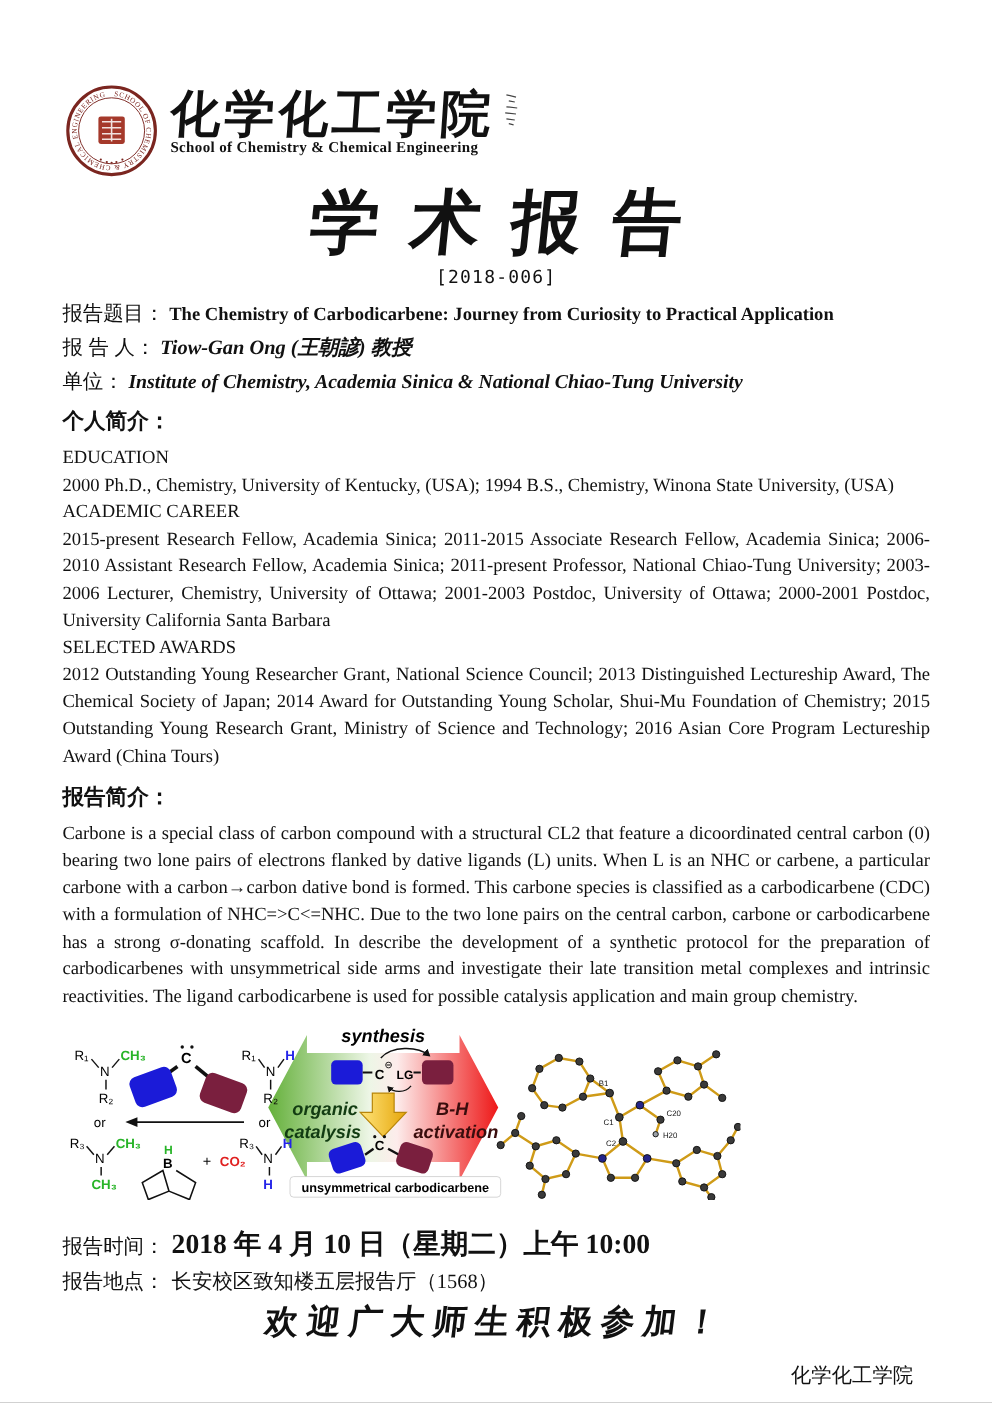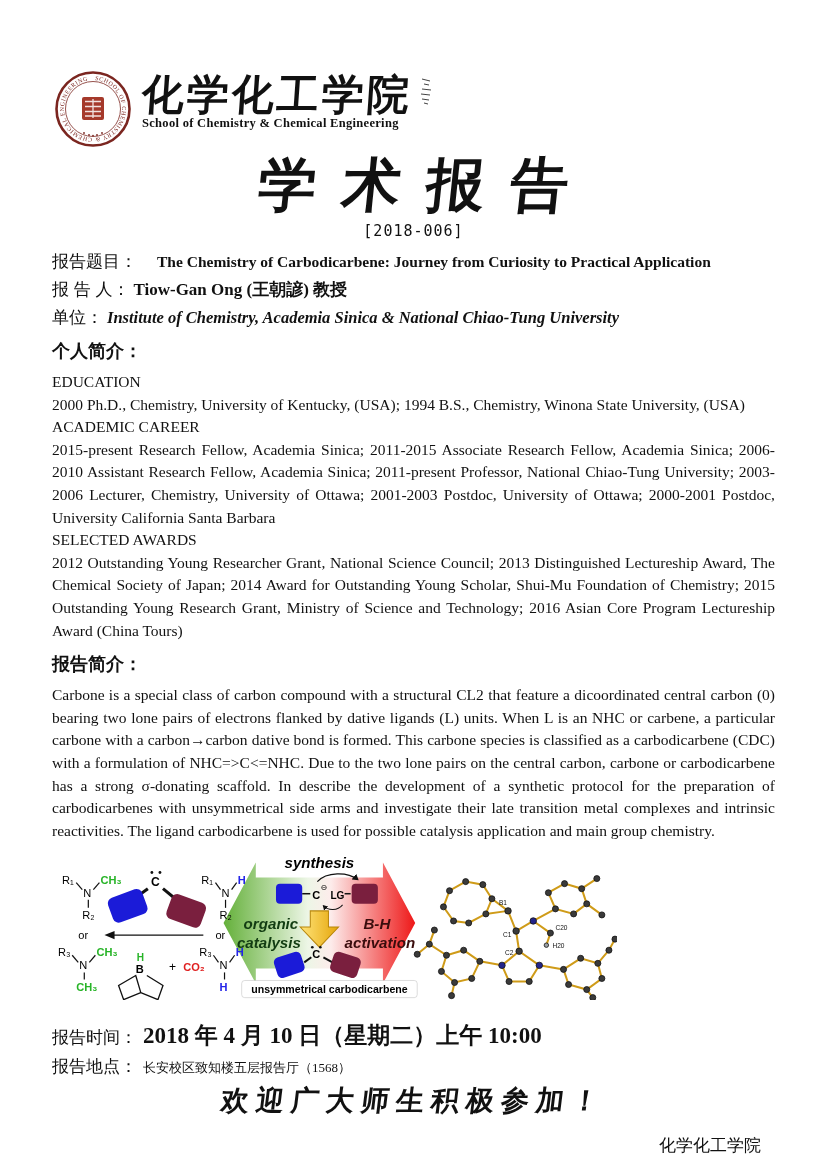--- a/index.html
+++ b/index.html
@@ -32,40 +32,40 @@
     text-align:center;font-size:15px;letter-spacing:1px;margin-top:4px;
     font-family:"DejaVu Sans Mono","Liberation Mono",monospace;
   }
   
   .info{margin-top:10px;}
   .info-line{display:flex;align-items:baseline;margin-bottom:5px;}
   .lbl{
     font-family:"Liberation Sans","DejaVu Sans",sans-serif;
     font-weight:normal;font-size:17px;white-space:nowrap;flex:0 0 auto;
   }
-  .val-title{font-weight:bold;font-size:15.5px;margin-left:20px;}
-  .val-speaker{font-weight:bold;font-size:17px;margin-left:4px;}
+  .val-title{font-weight:bold;font-size:15.5px;margin-left:4px;}
+  .val-speaker{font-weight:bold;font-size:17px;margin-left:4px;font-style:italic;}
   .val-affil{font-weight:bold;font-size:16.5px;margin-left:4px;font-style:italic;}
   
   .section-heading{
     font-family:"Liberation Sans","DejaVu Sans",sans-serif;
     font-weight:bold;font-size:18px;margin:10px 0 8px 0;
   }
   
   .bio p,.abstract p{
     margin:0;font-size:15.5px;line-height:22.6px;text-align:justify;
   }
   .bio .subhead{text-align:left;}
   
   .figure-wrap{margin-top:8px;text-align:left;}
   
   .schedule{margin-top:16px;}
   .sched-line{display:flex;align-items:baseline;margin-bottom:4px;}
   .sched-time{font-weight:bold;font-size:23px;margin-left:6px;}
-  .sched-place{font-size:13px;margin-left:6px;}
+  .sched-place{font-size:17px;margin-left:6px;}
   
   .welcome{
     text-align:center;font-size:28px;font-weight:900;letter-spacing:7px;
     font-family:"DejaVu Serif","Liberation Serif",serif;
     transform:skewX(-7deg);margin-top:4px;
   }
   .footer-sign{ text-align:right;font-size:17px;margin-top:14px;padding-right:14px;}
   .footer-date{ text-align:right;font-size:17px;margin-top:13px;padding-right:2px;}
 </style>
 </head>

